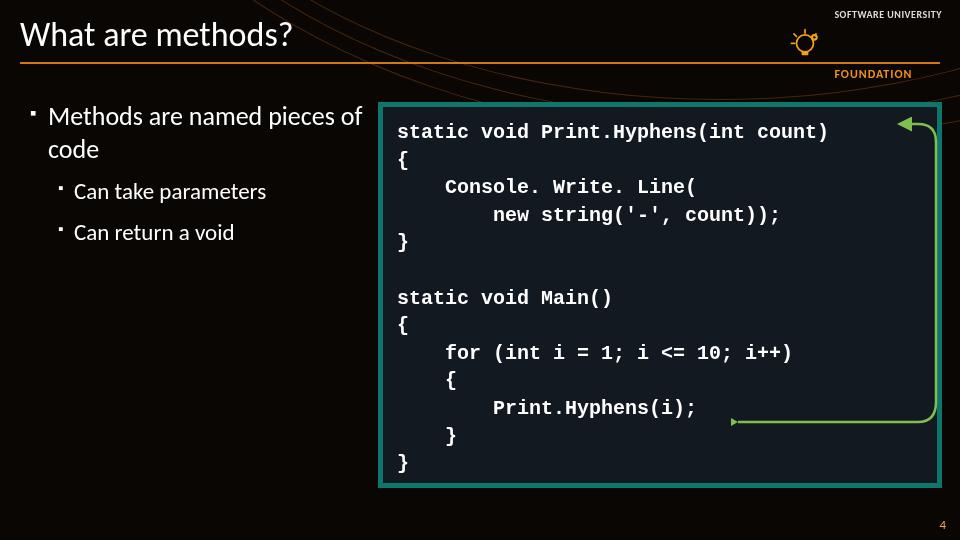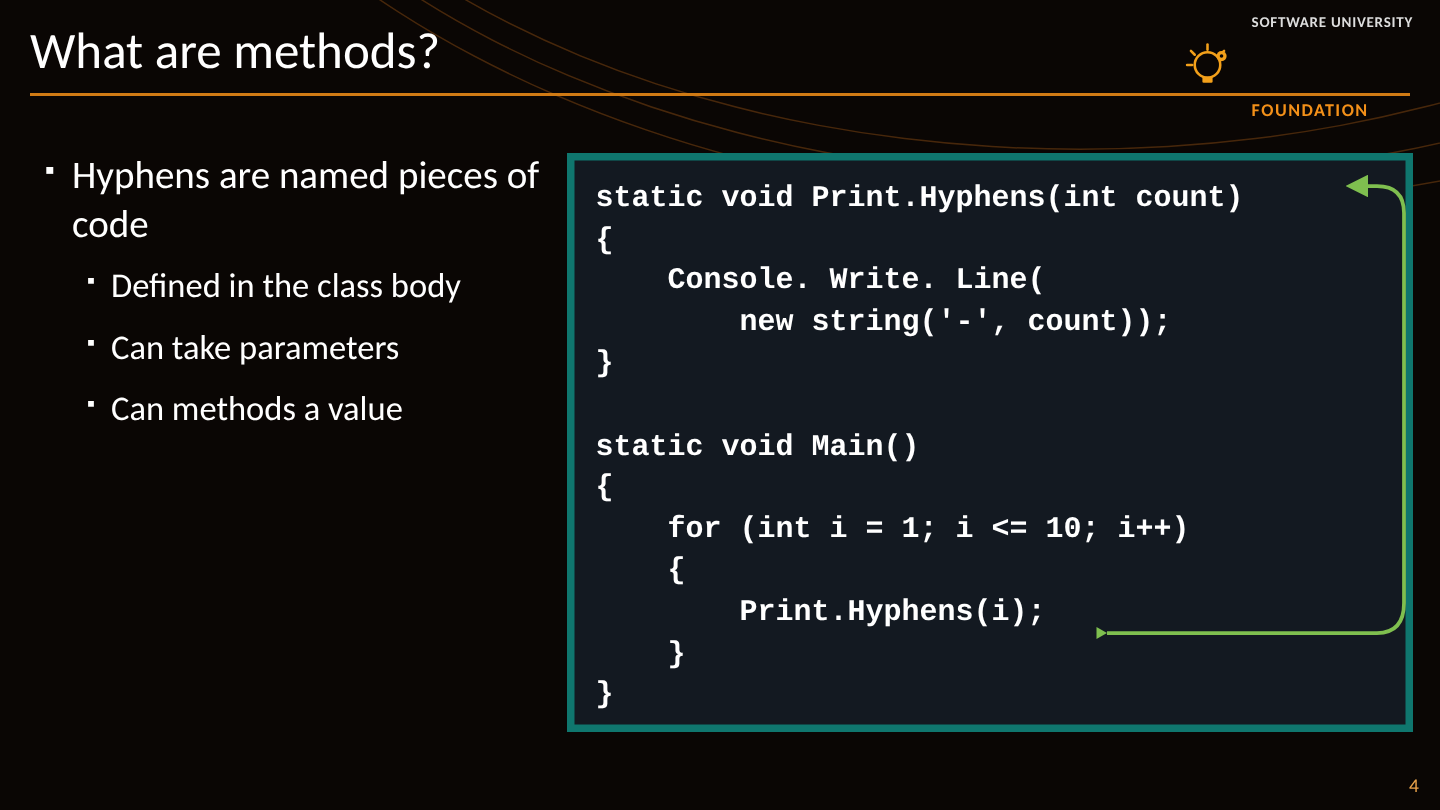--- a/index.html
+++ b/index.html
@@ -138,24 +138,23 @@
   <span class="text">
     <div class="l1">SOFTWARE UNIVERSITY</div>
     <div class="l2">FOUNDATION</div>
   </span>
 </div>
 
 <div class="title">What are methods?</div>
 <div class="title-rule"></div>
 
 <div class="content-left">
-  <div class="bullet-main">Hyphens are named pieces of code</div>
-  <div class="bullet-sub">Defined in the class body</div>
+  <div class="bullet-main">Methods are named pieces of code</div>
   <div class="bullet-sub">Can take parameters</div>
-  <div class="bullet-sub">Can methods a value</div>
+  <div class="bullet-sub">Can return a void</div>
 </div>
 
 <div class="code-box">static void Print.Hyphens(int count)
 {
     Console. Write. Line(
         new string('-', count));
 }
 
 static void Main()
 {

